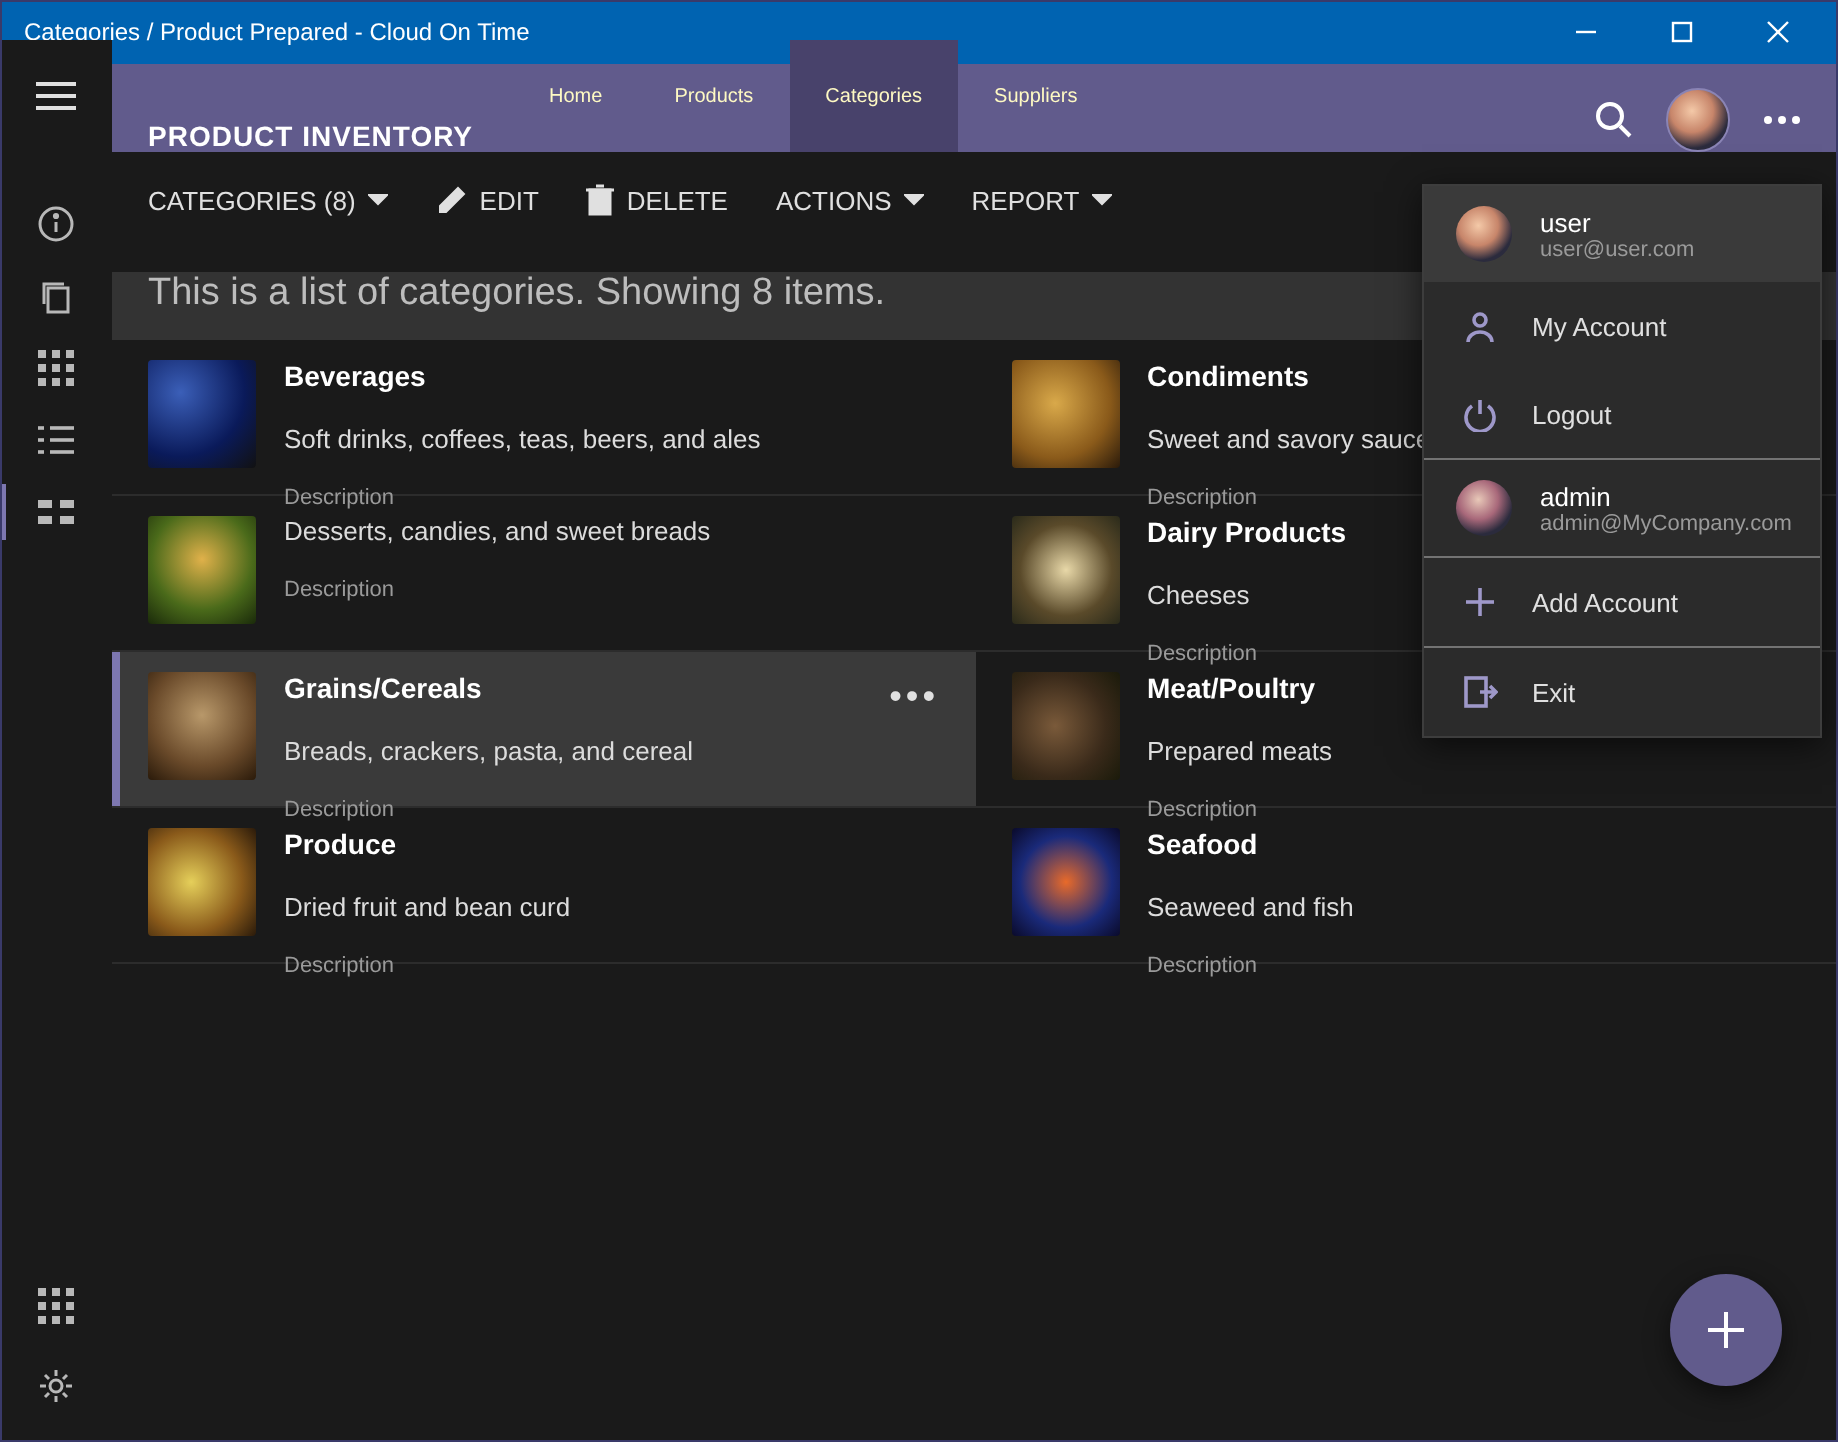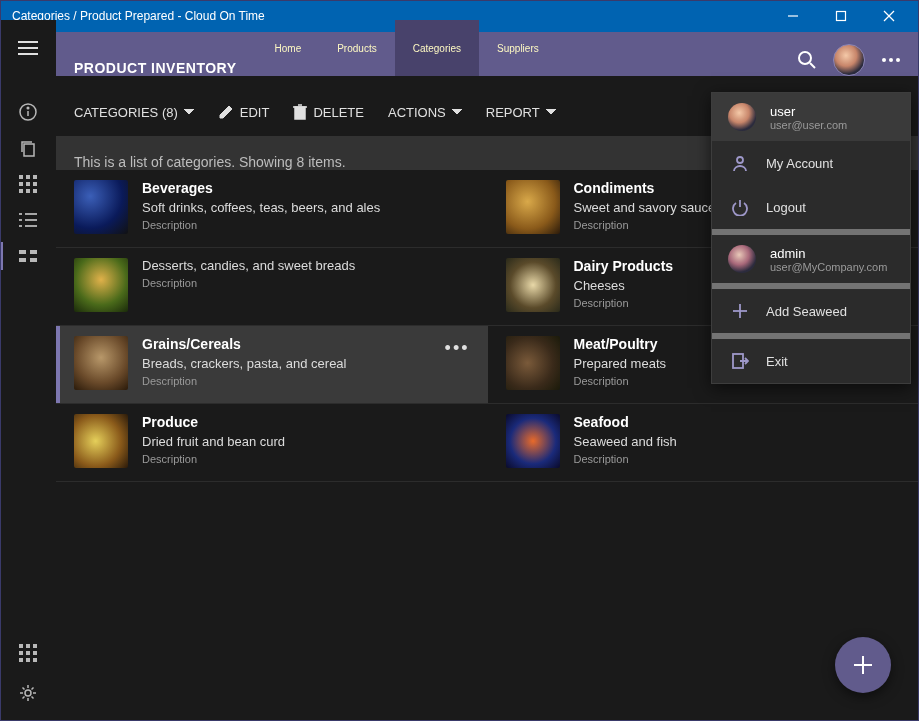--- a/index.html
+++ b/index.html
@@ -26,52 +26,52 @@
 
 
 .sidebar { position: absolute; left: 0; top: 88px; bottom: 0; width: 56px; background: #1a1a1a; display: flex; flex-direction: column; align-items: center; padding-top: 6px; }
 .sidebar-item { width: 56px; height: 36px; display: flex; align-items: center; justify-content: center; position: relative; }
 .sidebar-item.active::before { content: ''; position: absolute; left: 0; top: 4px; bottom: 4px; width: 3px; background: #7d77b0; }
 .sidebar-bottom { margin-top: auto; margin-bottom: 10px; display: flex; flex-direction: column; gap: 4px; }
 .sidebar svg { stroke: #b8b8b8; fill: none; }
 .sidebar .grid-icon rect { fill: #b8b8b8; stroke: none; }
 
 
-.toolbar { position: absolute; left: 56px; right: 0; top: 88px; height: 48px; background: #1a1a1a; display: flex; align-items: center; padding: 0 18px; gap: 24px; color: #e0e0e0; font-size: 13px; }
+.toolbar { position: absolute; left: 56px; right: 0; top: 76px; height: 48px; background: #1a1a1a; display: flex; align-items: center; padding: 0 18px; gap: 24px; color: #e0e0e0; font-size: 13px; }
 .toolbar-item { display: flex; align-items: center; gap: 6px; cursor: pointer; }
 .toolbar-item svg { stroke: #e0e0e0; fill: #e0e0e0; }
 
 
-.info-strip { position: absolute; left: 56px; right: 0; top: 136px; height: 34px; background: #333333; color: #bdbdbd; font-size: 14px; display: flex; align-items: flex-end; padding: 0 18px; }
+.info-strip { position: absolute; left: 56px; right: 0; top: 136px; height: 34px; background: #333333; color: #bdbdbd; font-size: 19px; display: flex; align-items: flex-start; padding: 0 18px; }
 
 
 .content { position: absolute; left: 56px; right: 0; top: 170px; bottom: 0; background: #1a1a1a; padding: 0; display: grid; grid-template-columns: 1fr 1fr; grid-auto-rows: 78px; }
 .category-card { display: flex; align-items: flex-start; padding: 10px 18px; gap: 14px; border-bottom: 1px solid #2c2c2c; position: relative; color: #e8e8e8; }
 .category-card.selected { background: #3a3a3a; }
 .category-card.selected::before { content: ''; position: absolute; left: 0; top: 0; bottom: 0; width: 4px; background: #7d77b0; }
 .thumb { width: 54px; height: 54px; flex-shrink: 0; border-radius: 2px; }
 .thumb.t0 { background: radial-gradient(circle at 30% 30%, #3b5fb8, #0a1a5a 60%, #111); }
 .thumb.t1 { background: radial-gradient(circle at 40% 40%, #d9a94a, #8a5a1a 60%, #2a1a0a); }
 .thumb.t2 { background: radial-gradient(circle at 50% 40%, #e0b14a, #4a6a1a 60%, #1a2a0a); }
 .thumb.t3 { background: radial-gradient(circle at 40% 50%, #e5cf5a, #8a5a1a 60%, #2a1a0a); }
 .thumb.t4 { background: radial-gradient(circle at 50% 40%, #b8986a, #6a4a2a 60%, #2a1a0a); }
 .thumb.t5 { background: radial-gradient(circle at 50% 50%, #e8d8a8, #5a4a2a 60%, #2a2a1a); }
 .thumb.t6 { background: radial-gradient(circle at 40% 50%, #7a5a3a, #3a2a1a 60%, #1a1a0a); }
 .thumb.t7 { background: radial-gradient(circle at 50% 50%, #e86a2a, #1a2a7a 60%, #0a0a2a); }
-.cat-text { display: flex; flex-direction: column; gap: 4px; min-width: 0; }
+.cat-text { display: flex; flex-direction: column; gap: 16px; min-width: 0; }
 .cat-title { font-weight: 600; font-size: 14px; color: #fff; }
 .cat-sub { font-size: 13px; color: #dcdcdc; white-space: nowrap; overflow: hidden; text-overflow: ellipsis; }
 .cat-desc { font-size: 11px; color: #9a9a9a; }
 .card-more { position: absolute; right: 18px; top: 12px; color: #e0e0e0; font-size: 18px; letter-spacing: 2px; }
 
 
 .user-menu { position: absolute; right: 8px; top: 92px; width: 200px; background: #2b2b2b; box-shadow: 0 4px 16px rgba(0,0,0,0.6); z-index: 50; color: #e0e0e0; font-size: 13px; border: 1px solid #3d3d3d; }
 .user-row { display: flex; align-items: center; gap: 14px; padding: 10px 16px; }
 .user-row.hl { background: #3a3a3a; }
-.user-row.top-divider { border-top: 6px solid #737373; }
+.user-row.top-divider { border-top: 1px solid #737373; }
 .user-icon { width: 24px; height: 24px; display: flex; align-items: center; justify-content: center; flex-shrink: 0; }
 .user-icon svg { stroke: #9e98c9; fill: none; }
 .user-avatar { width: 28px; height: 28px; border-radius: 50%; background: radial-gradient(circle at 40% 35%, #f4c9a8 0%, #c7856a 40%, #2b2b3d 70%); flex-shrink: 0; }
 .user-avatar.admin { background: radial-gradient(circle at 40% 35%, #e8c8b8 0%, #a8687a 40%, #2b2b3d 70%); }
 .user-info { display: flex; flex-direction: column; }
 .user-name { font-size: 13px; color: #fff; }
 .user-email { font-size: 11px; color: #9a9a9a; }
 
 
 .fab { position: absolute; right: 28px; bottom: 28px; width: 56px; height: 56px; border-radius: 50%; background: #615b8c; display: flex; align-items: center; justify-content: center; box-shadow: 0 4px 12px rgba(0,0,0,0.5); }
@@ -335,31 +335,31 @@
           <path d="M9 2v7"></path>
           <path d="M5 5a7 7 0 1 0 8 0"></path>
         </svg>
       </div>
     <span>Logout</span>
   </div>
   <div class="user-row top-divider">
     <div class="user-avatar admin"></div>
     <div class="user-info">
       <div class="user-name">admin</div>
-      <div class="user-email">user@MyCompany.com</div>
+      <div class="user-email">admin@MyCompany.com</div>
     </div>
   </div>
   <div class="user-row top-divider">
     <div class="user-icon">
         <svg width="16" height="16" stroke-width="1.8">
           <line x1="8" y1="1" x2="8" y2="15"></line>
           <line x1="1" y1="8" x2="15" y2="8"></line>
         </svg>
       </div>
-    <span>Add Seaweed</span>
+    <span>Add Account</span>
   </div>
   <div class="user-row top-divider">
     <div class="user-icon">
         <svg width="18" height="18" stroke-width="1.8">
           <rect x="2" y="2" width="10" height="14"></rect>
           <path d="M9 9h8M14 6l3 3-3 3"></path>
         </svg>
       </div>
     <span>Exit</span>
   </div>

